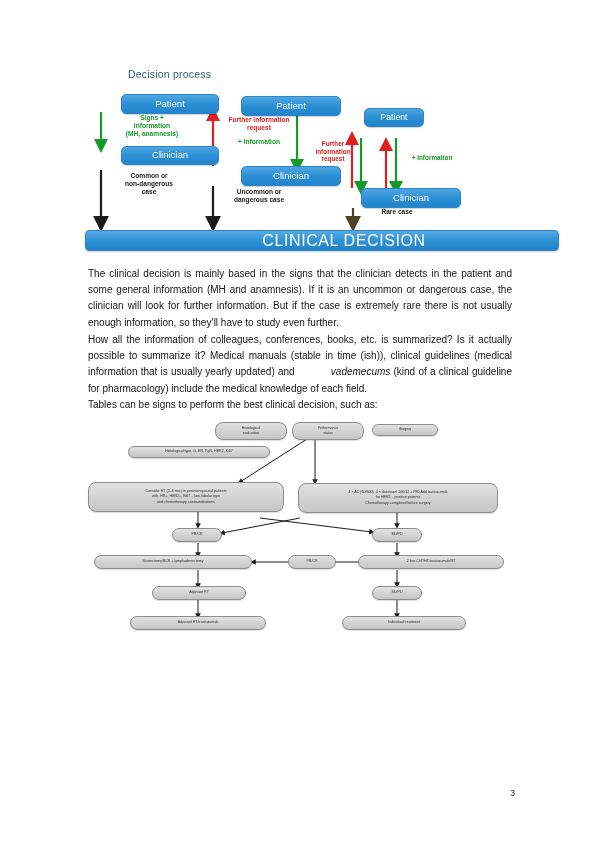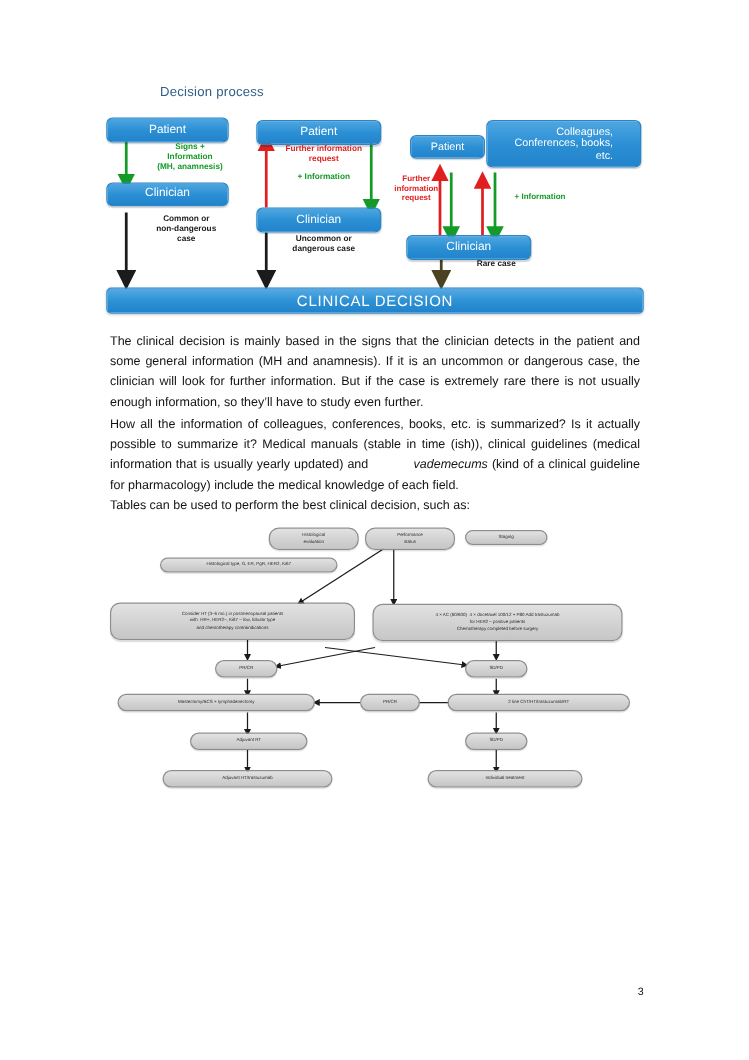--- a/index.html
+++ b/index.html
@@ -15,40 +15,42 @@
     position:absolute;left:88px;top:68px;
     font-size:10.5px;color:#2e5d86;letter-spacing:.2px;padding-left:40px;
   }
 
   
   .diagram{position:absolute;left:85px;top:88px;width:430px;height:170px;}
   .bluebox{
     position:absolute;
     background:linear-gradient(180deg,#4ea6e0 0%,#2b8fd4 52%,#2284cc 100%);
     border:1px solid #2a86c9;border-radius:5px;
-    color:#ffffff;text-align:right;
+    color:#ffffff;text-align:left;
     display:flex;align-items:center;justify-content:center;
     box-shadow:0 1px 1px rgba(0,0,0,.18);
     line-height:1.12;
+    margin-left:36px;
   }
   .lbl{position:absolute;text-align:center;line-height:1.18;font-weight:bold;}
   .lbl.green{color:#149a27;}
   .lbl.red{color:#e02020;}
   .lbl.black{color:#1a1a1a;}
 
   
   .arrowsvg{position:absolute;left:0;top:0;width:430px;height:170px;overflow:visible;}
 
   .decisionbar{
     position:absolute;left:0px;top:142px;width:428px;height:19px;
     background:linear-gradient(180deg,#56aae3 0%,#2e92d6 50%,#2182c9 100%);
     border:1px solid #2a86c9;border-radius:4px;
-    color:#fff;font-size:12px;letter-spacing:.6px;
+    color:#fff;font-size:16px;letter-spacing:.6px;
     display:flex;align-items:center;justify-content:center;
     box-shadow:0 1px 2px rgba(0,0,0,.2);
+    padding-left:44px;
   }
 
   
   .para{
     position:absolute;left:88px;width:424px;
     font-size:10px;line-height:1.62;text-align:justify;color:#141414;
   }
   .para em{font-style:italic;margin-left:33px;}
 
   
@@ -119,34 +121,33 @@
     <div class="bluebox" style="left:0px;top:58px;width:96px;height:17px;font-size:9.5px;">Clinician</div>
     <div class="lbl black" style="left:22px;top:84px;width:84px;font-size:6.6px;">Common or<br>non-dangerous<br>case</div>
 
     <div class="bluebox" style="left:120px;top:8px;width:98px;height:18px;font-size:9.5px;">Patient</div>
     <div class="lbl red" style="left:132px;top:28px;width:84px;font-size:6.6px;">Further information<br>request</div>
     <div class="lbl green" style="left:136px;top:50px;width:76px;font-size:6.6px;">+ Information</div>
     <div class="bluebox" style="left:120px;top:78px;width:98px;height:18px;font-size:9.5px;">Clinician</div>
     <div class="lbl black" style="left:130px;top:100px;width:88px;font-size:6.6px;">Uncommon or<br>dangerous case</div>
 
     <div class="bluebox" style="left:243px;top:20px;width:58px;height:17px;font-size:8.6px;">Patient</div>
-    <div class="bluebox" style="left:304px;top:8px;width:122px;height:36px;font-size:8.6px;flex-direction:column;">Colleagues,<br>Conferences, books,<br>etc.</div>
     <div class="lbl red" style="left:228px;top:52px;width:40px;font-size:6.4px;">Further<br>information<br>request</div>
     <div class="lbl green" style="left:316px;top:66px;width:62px;font-size:6.4px;">+ Information</div>
     <div class="bluebox" style="left:240px;top:100px;width:98px;height:18px;font-size:9.5px;">Clinician</div>
     <div class="lbl black" style="left:282px;top:120px;width:60px;font-size:6.6px;">Rare case</div>
 
     <div class="decisionbar">CLINICAL DECISION</div>
   </div>
 
   <div class="para" style="top:266px;">The clinical decision is mainly based in the signs that the clinician detects in the patient and some general information (MH and anamnesis). If it is an uncommon or dangerous case, the clinician will look for further information. But if the case is extremely rare there is not usually enough information, so they’ll have to study even further.</div>
 
   <div class="para" style="top:332px;"><span>How all the information of colleagues, conferences, books, etc. is summarized? Is it actually possible to summarize it? Medical manuals (stable in time (ish)), clinical guidelines (medical information that is usually yearly updated) and </span><em>vademecums</em><span> (kind of a clinical guideline for pharmacology) include the medical knowledge of each field.</span></div>
 
-  <div class="para" style="top:397px;">Tables can be used to perform the best clinical decision, such as:</div>
+  <div class="para" style="top:397px;">Tables can be signs to perform the best clinical decision, such as:</div>
 
   <div class="flow">
     <svg class="fsvg" viewBox="0 0 400 225">
       <defs>
         <marker id="fm" markerWidth="6" markerHeight="6" refX="2.8" refY="2.8" orient="auto">
           <path d="M0,0 L5.6,2.8 L0,5.6 z" fill="#1b1b1b"></path>
         </marker>
       </defs>
       <g stroke="#1b1b1b" stroke-width="1" fill="none" marker-end="url(#fm)">
 

